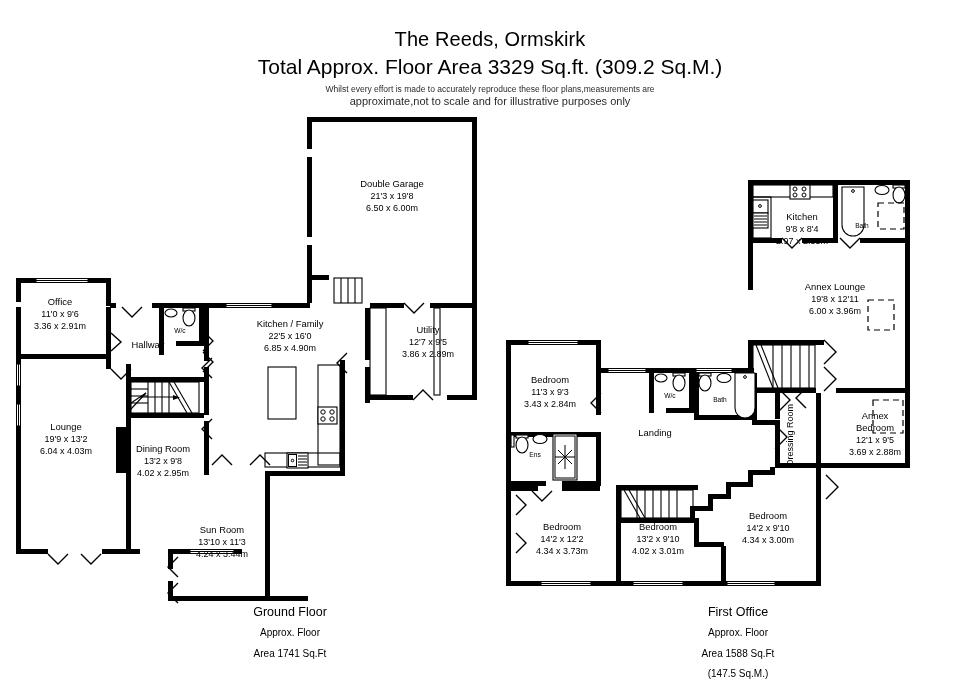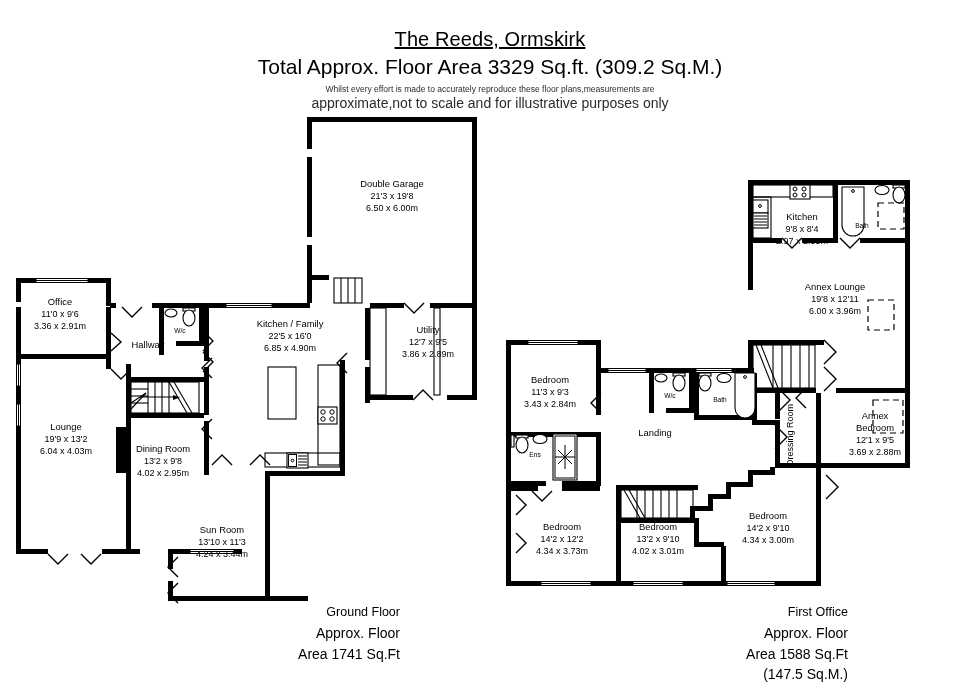--- a/index.html
+++ b/index.html
@@ -25,34 +25,33 @@
   .hdr {
     position: absolute;
     left: 0;
     width: 980px;
     text-align: center;
   }
   #title-main {
     top: 28px;
     font-size: 20px;
     letter-spacing: 0.1px;
-    text-decoration: underline;
   }
   #title-sub {
     top: 55px;
     font-size: 21px;
   }
   #disclaimer-1 {
     top: 84px;
     font-size: 8.5px;
     color: #2b2b2b;
   }
   #disclaimer-2 {
     top: 95px;
-    font-size: 14px;
+    font-size: 11px;
     color: #2b2b2b;
   }
   svg.plan {
     position: absolute;
     display: block;
   }
   #ground-plan { left: 0px; top: 105px; }
   #first-plan  { left: 490px; top: 105px; }
 
   
@@ -62,27 +61,27 @@
   .fix       { fill: #ffffff; stroke: #000000; stroke-width: 1.1; }
   .fixl      { fill: none; stroke: #000000; stroke-width: 1; }
   .dash      { fill: none; stroke: #000000; stroke-width: 1.2; stroke-dasharray: 6 4; }
   .rmname    { font-family: "Liberation Sans", sans-serif; font-size: 9.4px; text-anchor: middle; fill: #000; }
   .rmdim     { font-family: "Liberation Sans", sans-serif; font-size: 9.0px; text-anchor: middle; fill: #000; }
   .rmsmall   { font-family: "Liberation Sans", sans-serif; font-size: 6.6px; text-anchor: middle; fill: #000; }
   .rmname-v  { font-family: "Liberation Sans", sans-serif; font-size: 9.0px; text-anchor: middle; fill: #000; }
 
   .foot {
     position: absolute;
-    text-align: right;
+    text-align: center;
     width: 220px;
   }
   #ground-footer { left: 180px; top: 605px; }
   #first-footer  { left: 628px; top: 605px; }
   .foot .ttl { font-size: 12.5px; margin-bottom: 4px; }
-  .foot .ln  { font-size: 14px; line-height: 12.5px; margin-top: 8px; }
+  .foot .ln  { font-size: 10px; line-height: 12.5px; margin-top: 8px; }
 </style>
 </head>
 <body>
 
 <div id="sheet">
 
   <div class="hdr" id="title-main">The Reeds, Ormskirk</div>
   <div class="hdr" id="title-sub">Total Approx. Floor Area 3329 Sq.ft. (309.2 Sq.M.)</div>
   <div class="hdr" id="disclaimer-1">Whilst every effort is made to accurately reproduce these floor plans,measurements are</div>
   <div class="hdr" id="disclaimer-2">approximate,not to scale and for illustrative purposes only</div>

